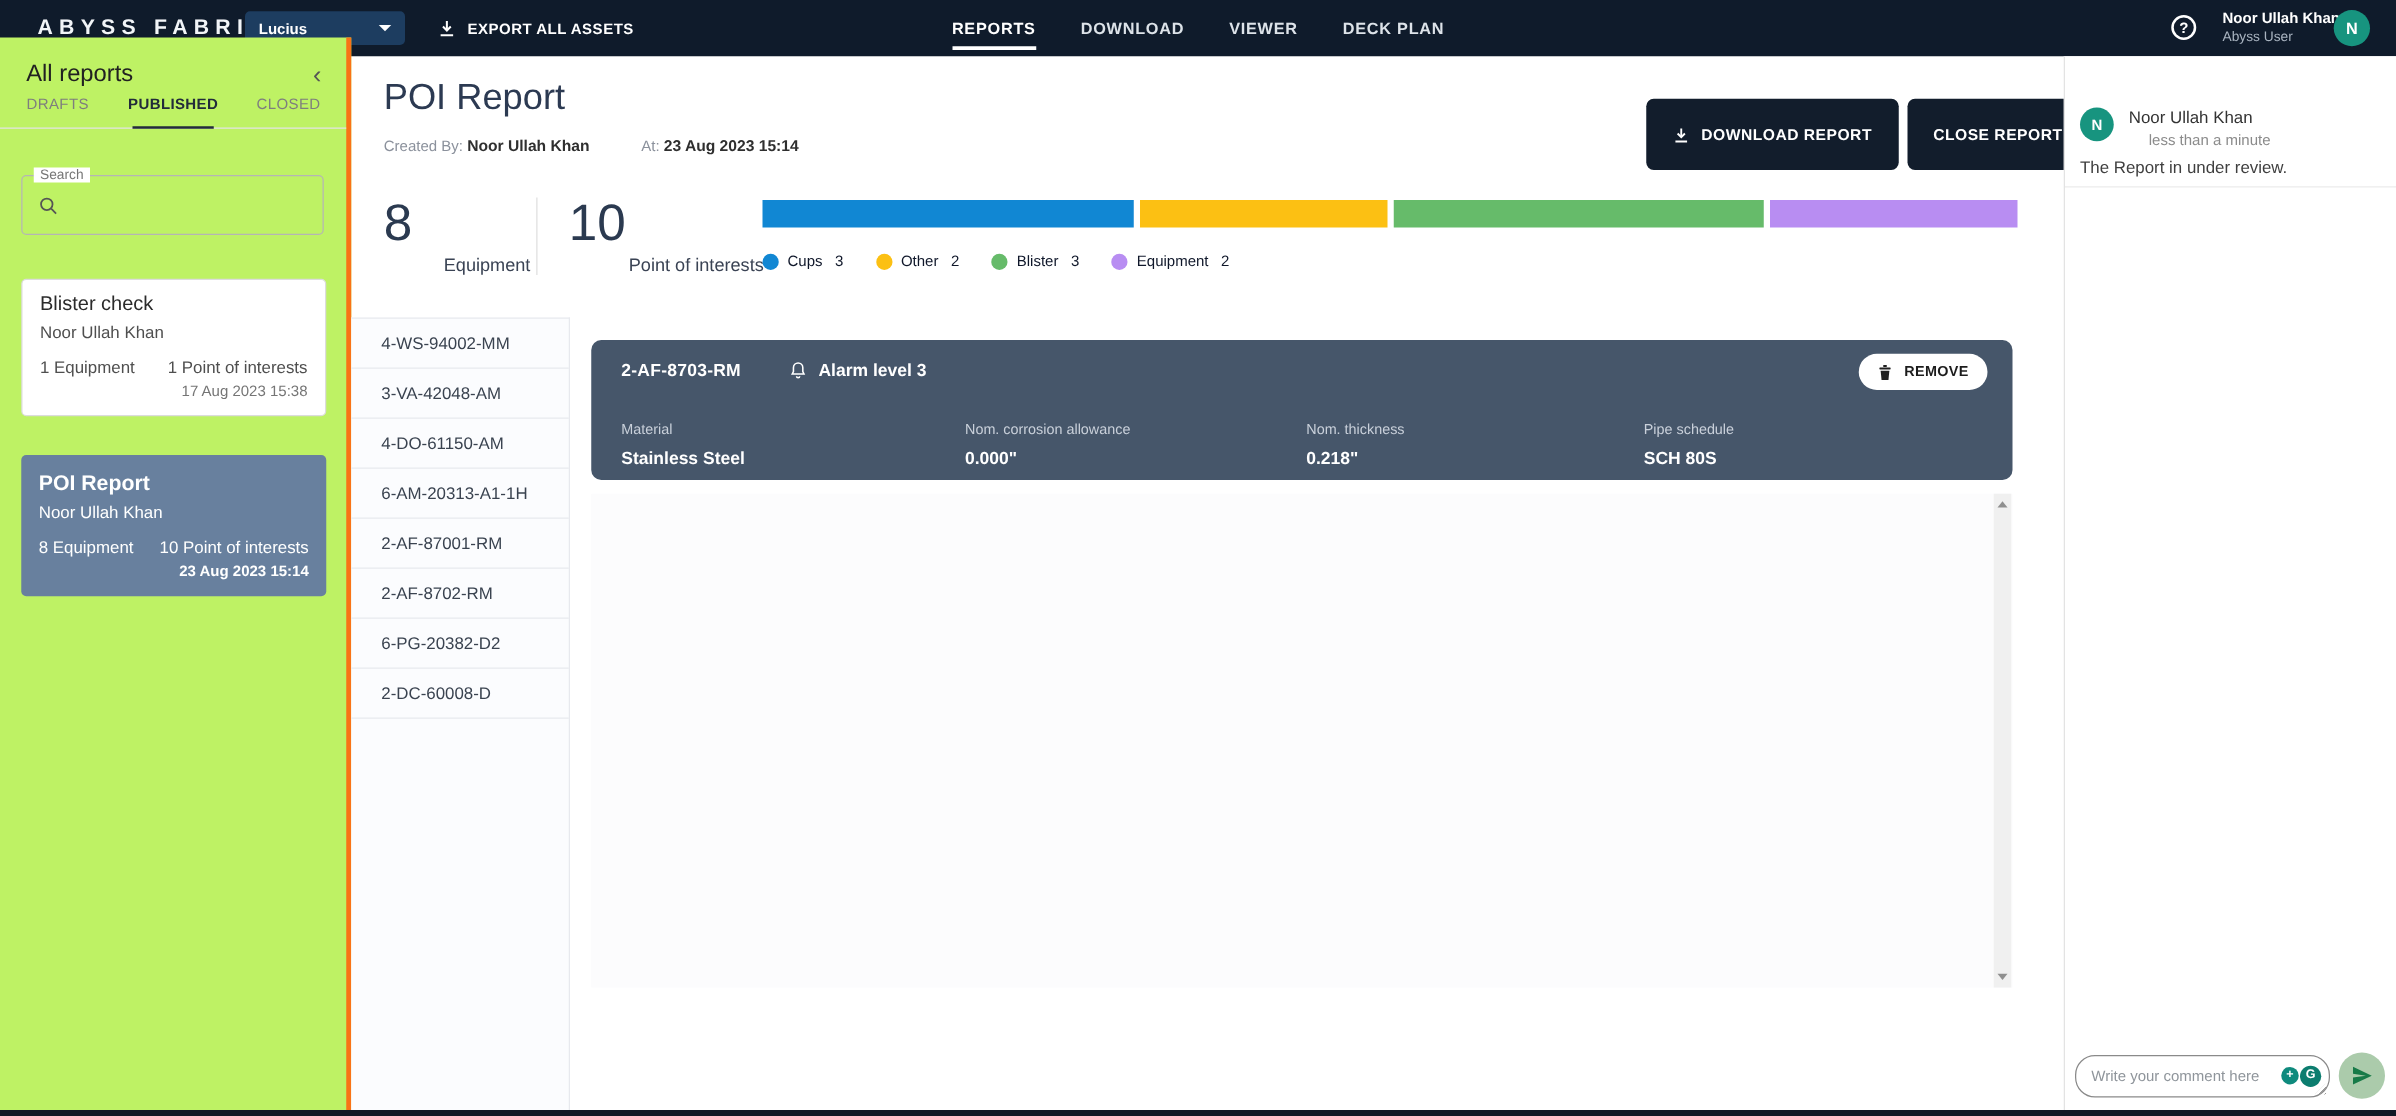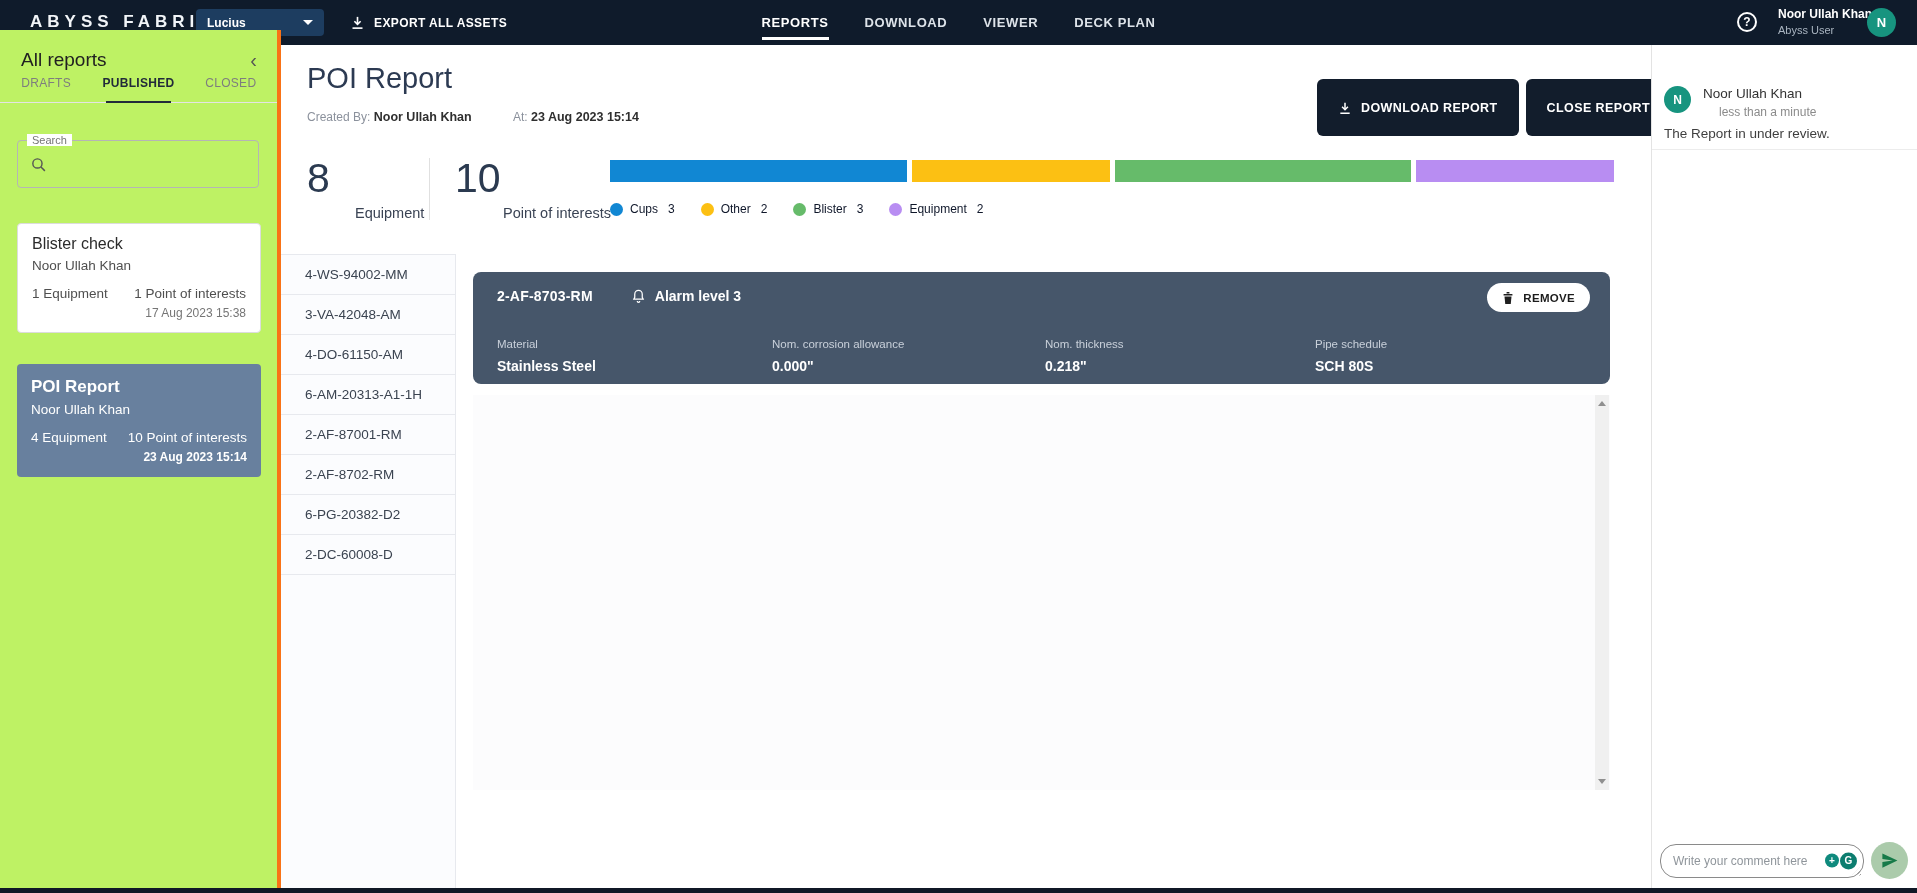--- a/index.html
+++ b/index.html
@@ -182,21 +182,21 @@
       <div class="rc-row">
         <span>1 Equipment</span>
         <span>1 Point of interests</span>
       </div>
       <div class="rc-date">17 Aug 2023 15:38</div>
     </div>
     <div class="report-card selected" style="background: rgb(104, 128, 158);">
       <div class="rc-title">POI Report</div>
       <div class="rc-author">Noor Ullah Khan</div>
       <div class="rc-row">
-        <span>4 Equipment</span>
+        <span>8 Equipment</span>
         <span>10 Point of interests</span>
       </div>
       <div class="rc-date">23 Aug 2023 15:14</div>
     </div>
   </div>
 
   <div class="page-title">POI Report</div>
   <div class="meta-line">
     <span>Created By:</span>
     <b>Noor Ullah Khan</b>

